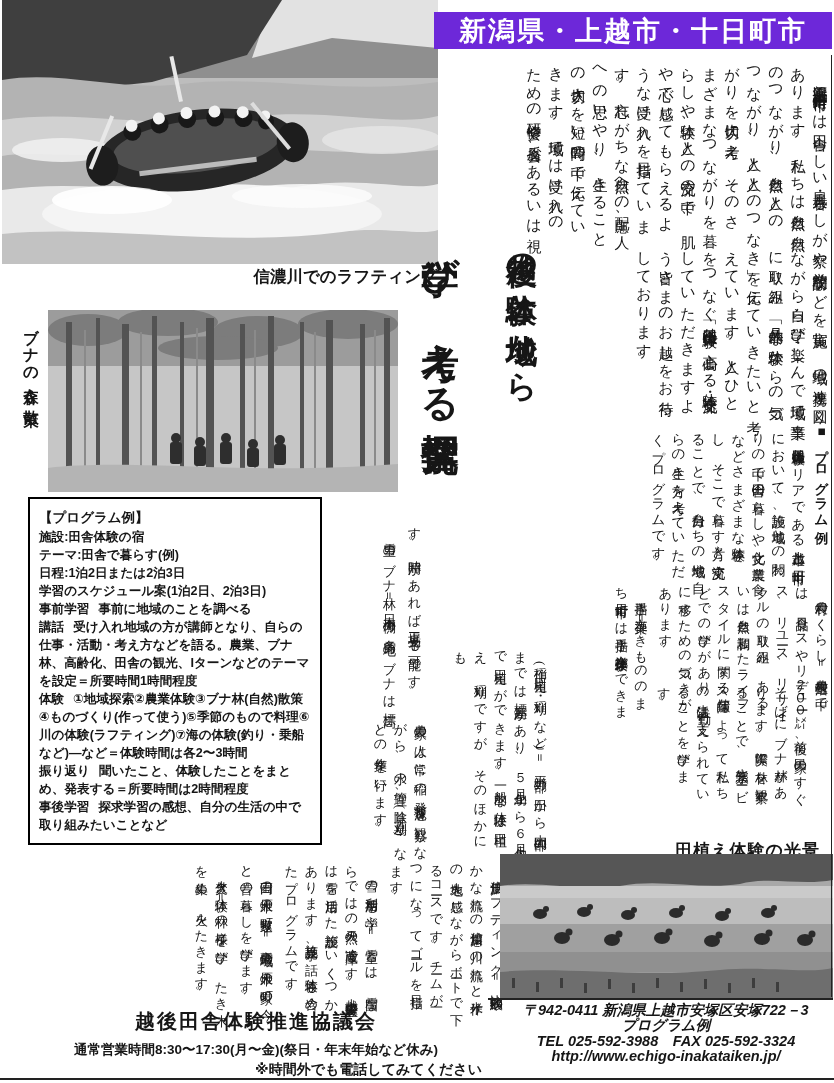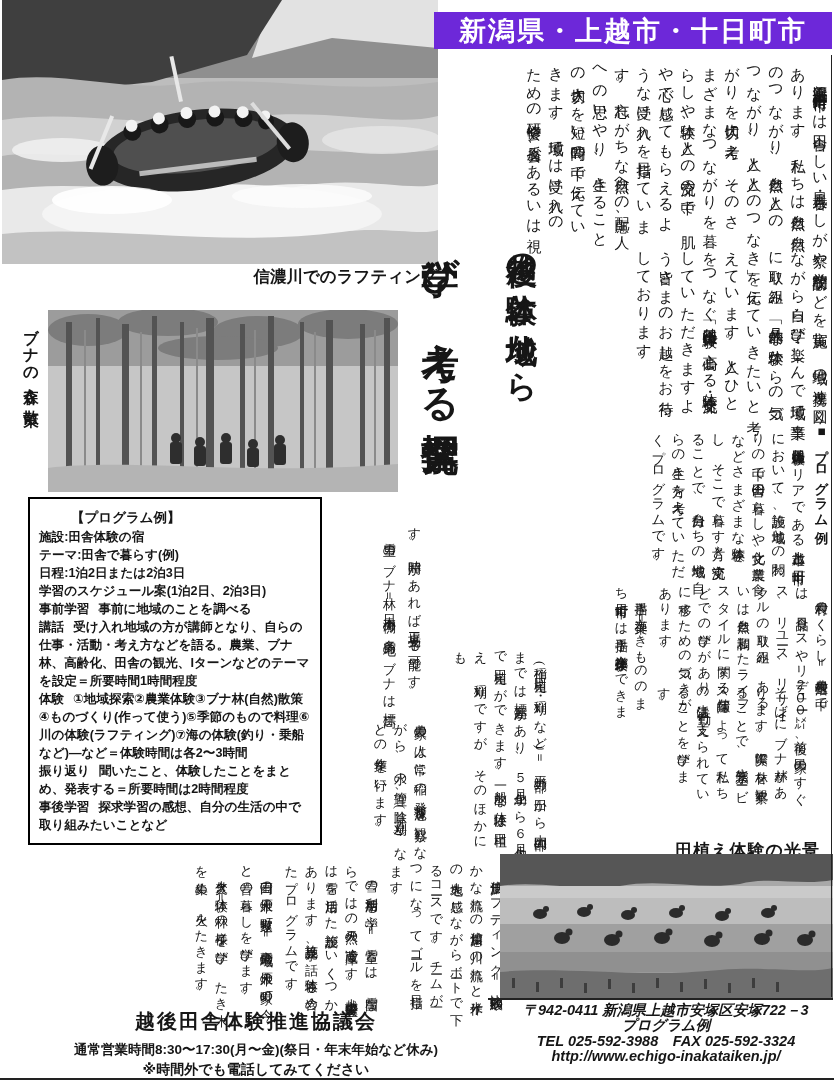--- a/index.html
+++ b/index.html
@@ -29,30 +29,30 @@
           display:flex;align-items:center;justify-content:center;font-size:27px;font-weight:800;
           letter-spacing:2px;}
   
   .cap1{left:2px;top:266px;width:436px;text-align:right;font-size:16.5px;font-weight:600;}
   .cap2{top:317px;left:20px;height:170px;font-size:15.5px;font-weight:600;letter-spacing:2px;
         font-family:"Liberation Sans",sans-serif;}
   .cap3{left:500px;top:839px;width:320px;text-align:right;font-size:17px;font-weight:600;letter-spacing:1px;}
   
   .pbox{left:28px;top:497px;width:294px;height:348px;border:2px solid #000;box-sizing:border-box;
         padding:9px 9px;font-size:12.6px;line-height:1.43;font-weight:600;}
-  .pbox .ptitle{font-weight:800;font-size:13.5px;margin-bottom:1px;margin-left:32px;}
+  .pbox .ptitle{font-weight:800;font-size:13.5px;margin-bottom:1px;}
   .pbox .lbl{font-weight:800;margin-right:9px;}
   .pbox div{margin:0;}
   
   .rule{background:#222;}
   
   .fl{left:30px;top:1008px;width:452px;text-align:center;}
   .fl .org{font-size:20px;font-weight:800;letter-spacing:2px;margin-bottom:6px;}
   .fl .hours{font-size:13.5px;font-weight:600;}
-  .fl .note{font-size:14px;font-weight:600;margin-top:2px;}
+  .fl .note{font-size:14px;font-weight:600;margin-top:2px;text-align:right;}
   .fr{left:496px;top:1003px;width:340px;text-align:center;font-size:14.5px;line-height:15.4px;
       font-weight:600;padding-right:4px;font-style:italic;}
   svg{display:block;}
 </style>
 </head>
 <body>
 
 <div id="page">
 
   <div class="abs" style="left:2px;top:0;width:436px;height:264px;">

